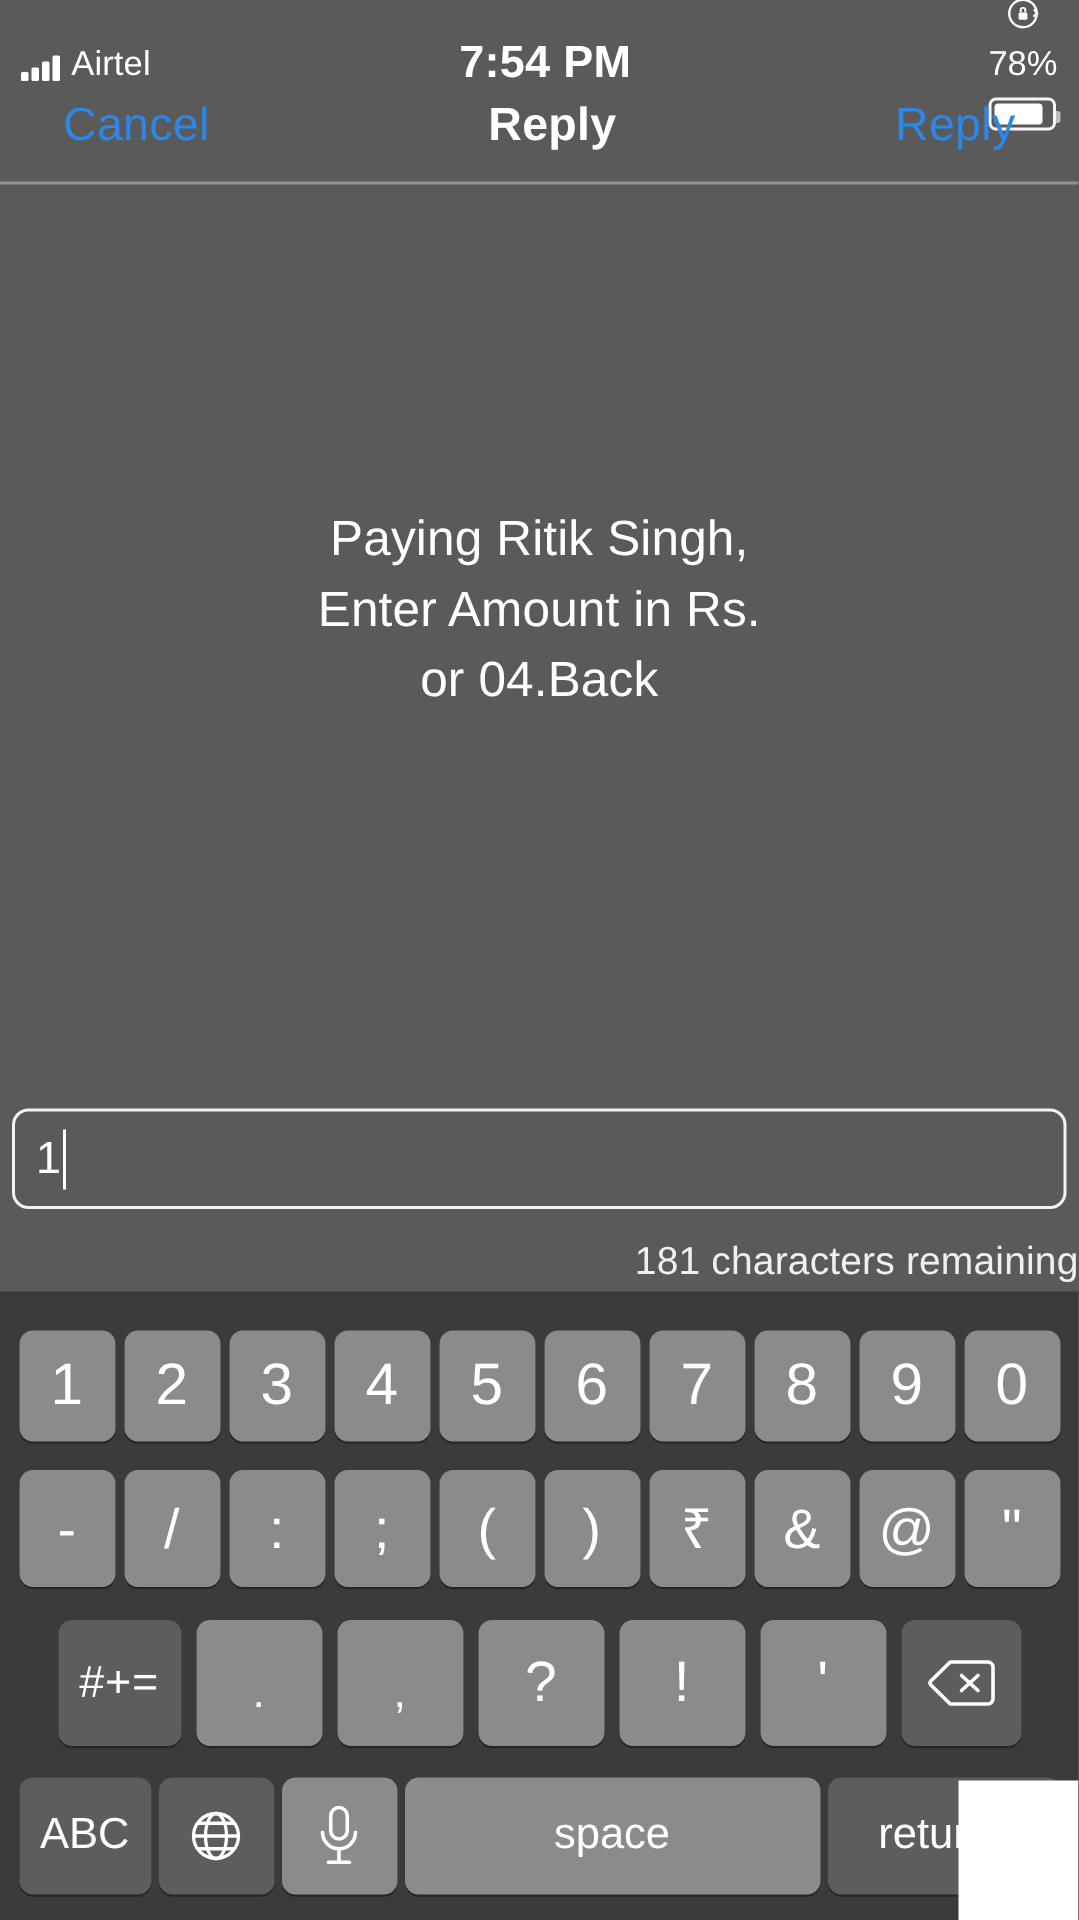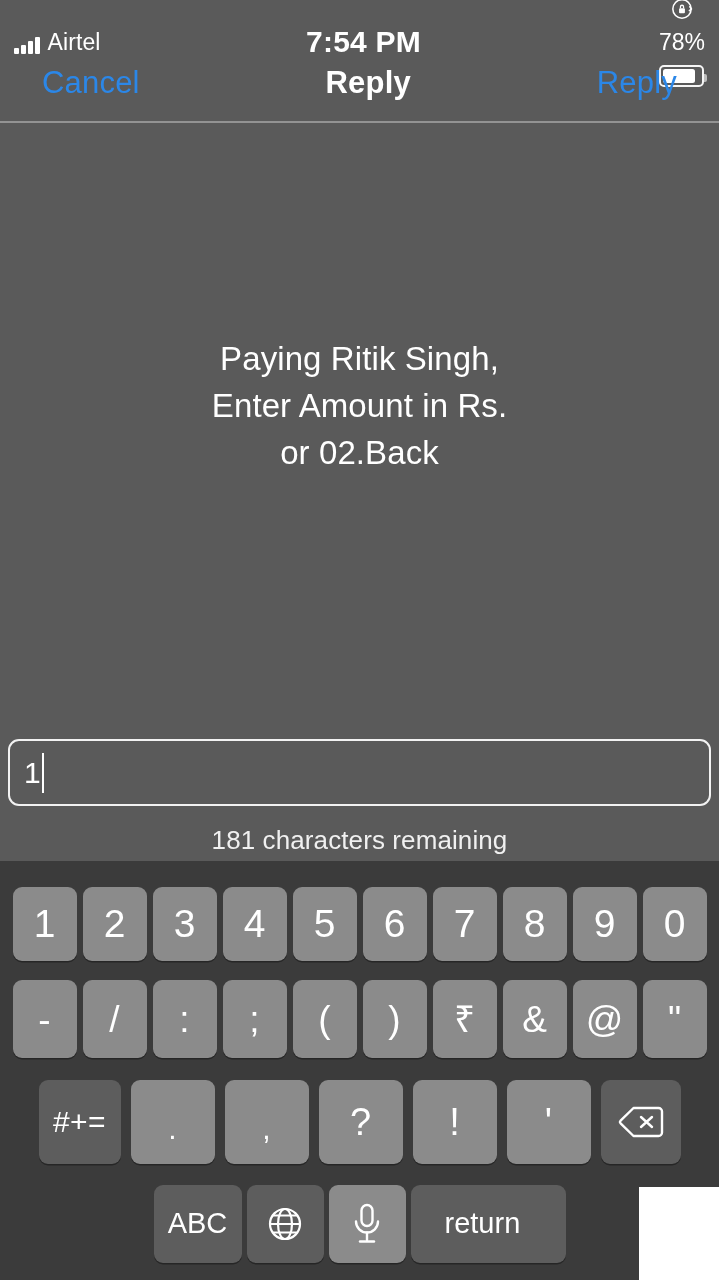--- a/index.html
+++ b/index.html
@@ -52,21 +52,21 @@
 
   
   .field {
     position:absolute; left:8px; top:739px; width:703px; height:67px;
     border:2px solid #f2f2f2; border-radius:11px;
     display:flex; align-items:center; padding:0 14px;
   }
   .field .val { font-size:30px; color:#fff; line-height:30px; }
   .caret { display:inline-block; width:2px; height:40px; background:#fff; margin-left:1px; }
   .counter {
-    position:absolute; top:825px; left:0; width:719px; text-align:center;
+    position:absolute; top:825px; left:0; width:719px; text-align:right;
     color:#f0f0f0; font-size:26px; letter-spacing:.1px;
   }
 
   
   .keyboard {
     position:absolute; left:0; bottom:0; width:719px; height:419px;
     background:#3b3b3b; padding:6px 4px 6px 4px;
     display:flex; flex-direction:column; justify-content:flex-start;
   }
   .krow { display:flex; justify-content:center; align-items:center; }
@@ -139,21 +139,21 @@
 
   <div class="nav-bar">
     <div class="nav-btn">Cancel</div>
     <div class="nav-title">Reply</div>
     <div class="nav-btn">Reply</div>
   </div>
   <div class="nav-sep"></div>
 
   <div class="msg">Paying Ritik  Singh,
 Enter Amount in Rs.
-or 02.Back</div>
+or 04.Back</div>
 
   <div class="field">
     <span class="val">1</span>
     <span class="caret"></span>
   </div>
   <div class="counter">181 characters remaining</div>
 
   <div class="keyboard">
 
     <div class="krow r1">
@@ -213,19 +213,20 @@
       <div class="key mic">
         <span>
           <svg class="glyph-svg" width="34" height="44" viewBox="0 0 34 44">
             <rect x="11.5" y="3" width="11" height="21" rx="5.5" fill="none" stroke="#fff" stroke-width="2.4"></rect>
             <path d="M6 19.5a11 11 0 0 0 22 0" fill="none" stroke="#fff" stroke-width="2.4" stroke-linecap="round"></path>
             <path d="M17 30.5V38" fill="none" stroke="#fff" stroke-width="2.4" stroke-linecap="round"></path>
             <path d="M10 39.5h14" fill="none" stroke="#fff" stroke-width="2.4" stroke-linecap="round"></path>
           </svg>
         </span>
       </div>
+      <div class="key space">space</div>
       <div class="key dark ret">return</div>
     </div>
   </div>
 
   <div class="overlay-patch"></div>
 
 </div>
 
 </body></html>

